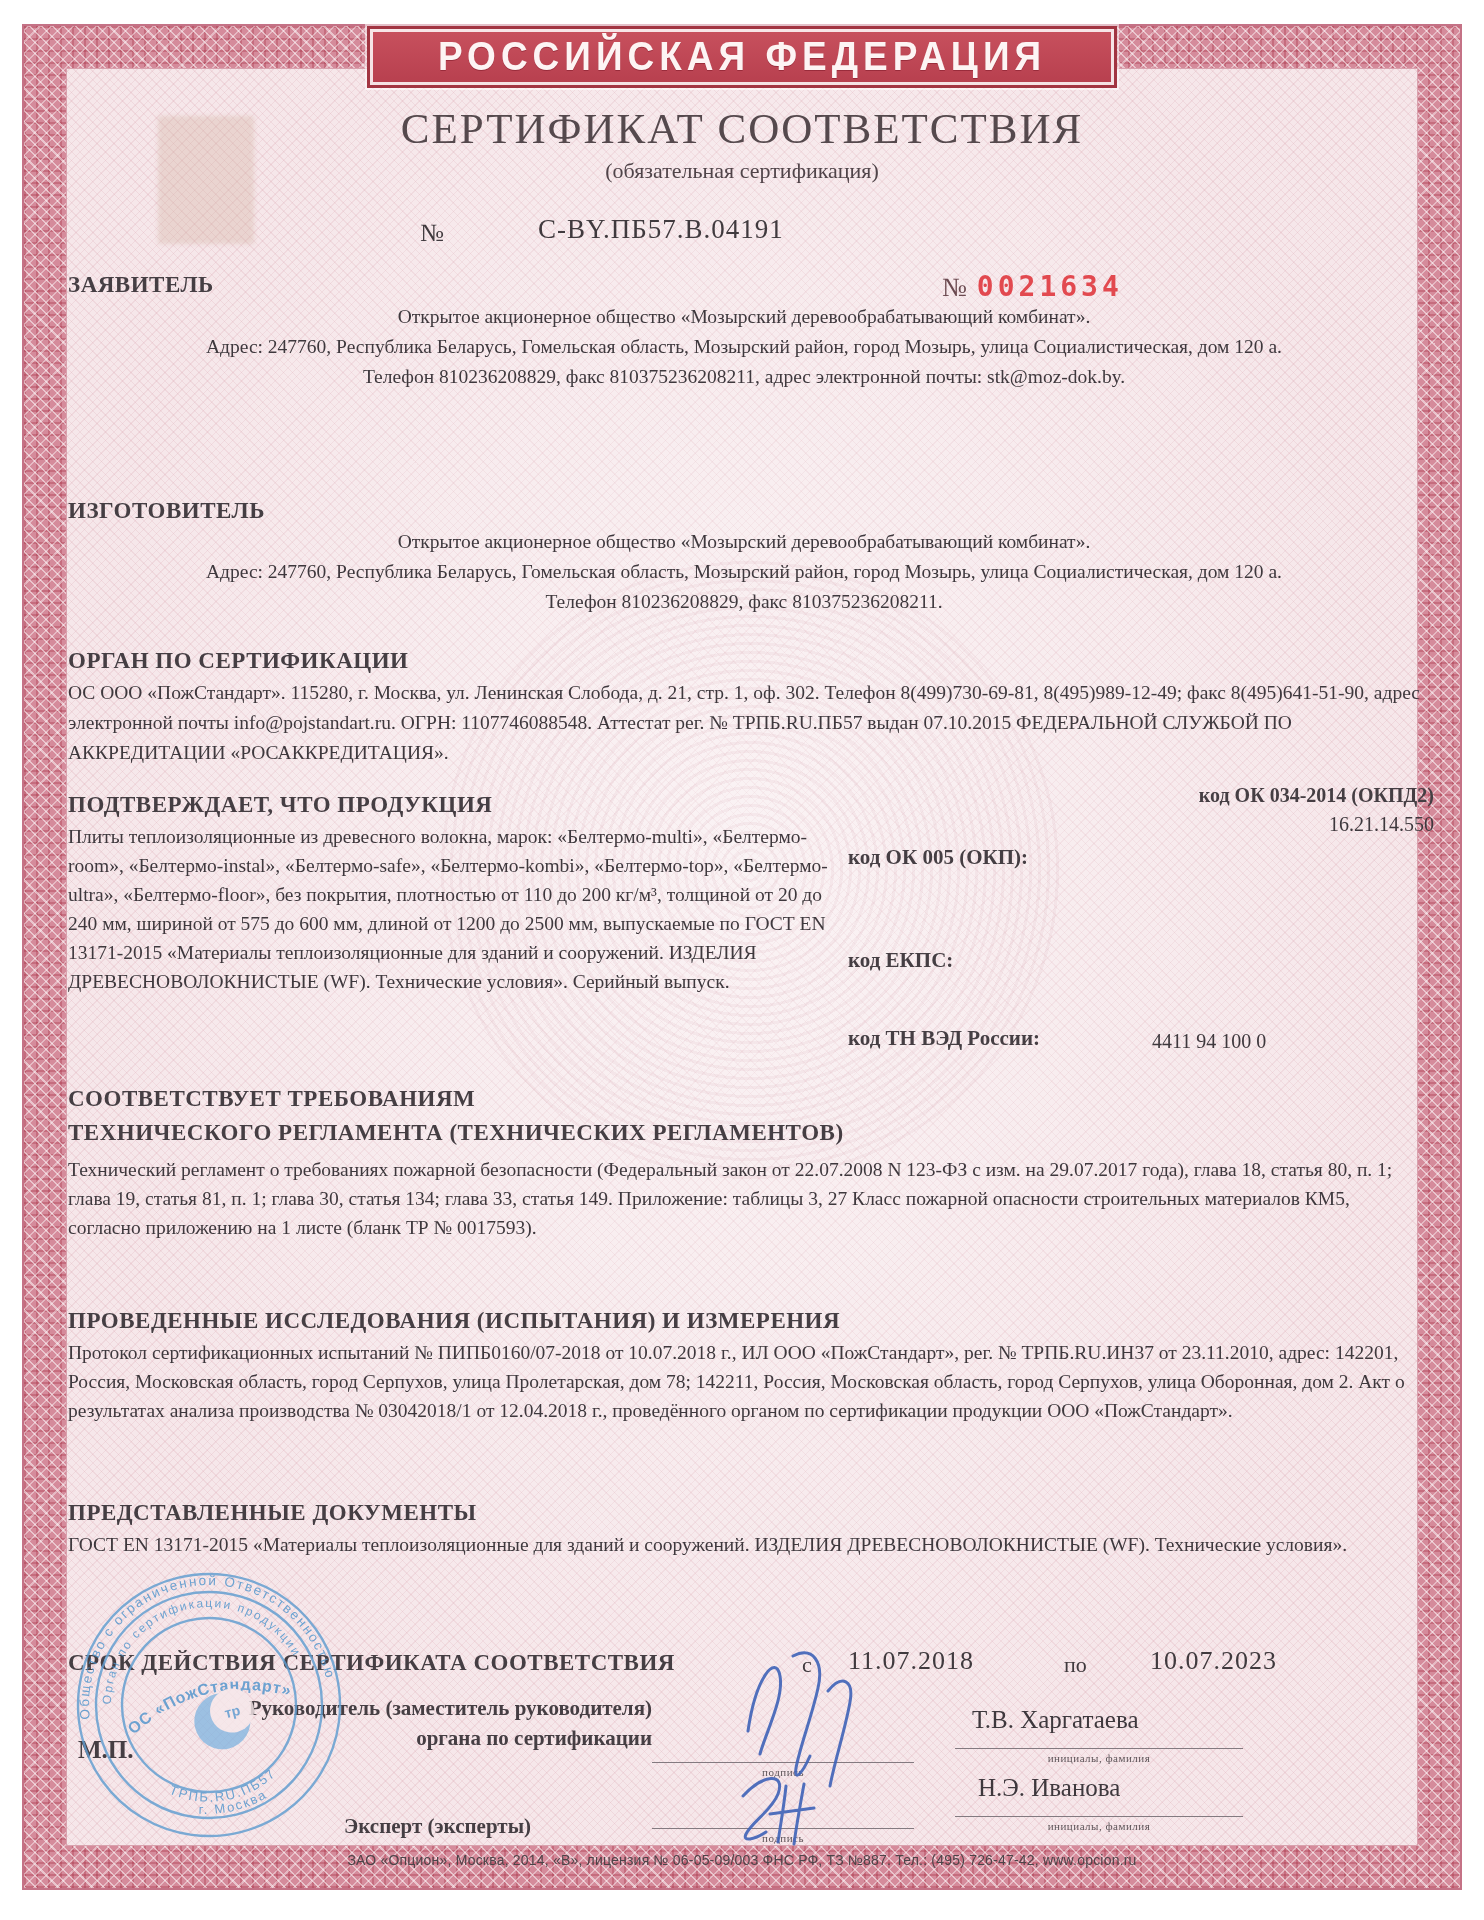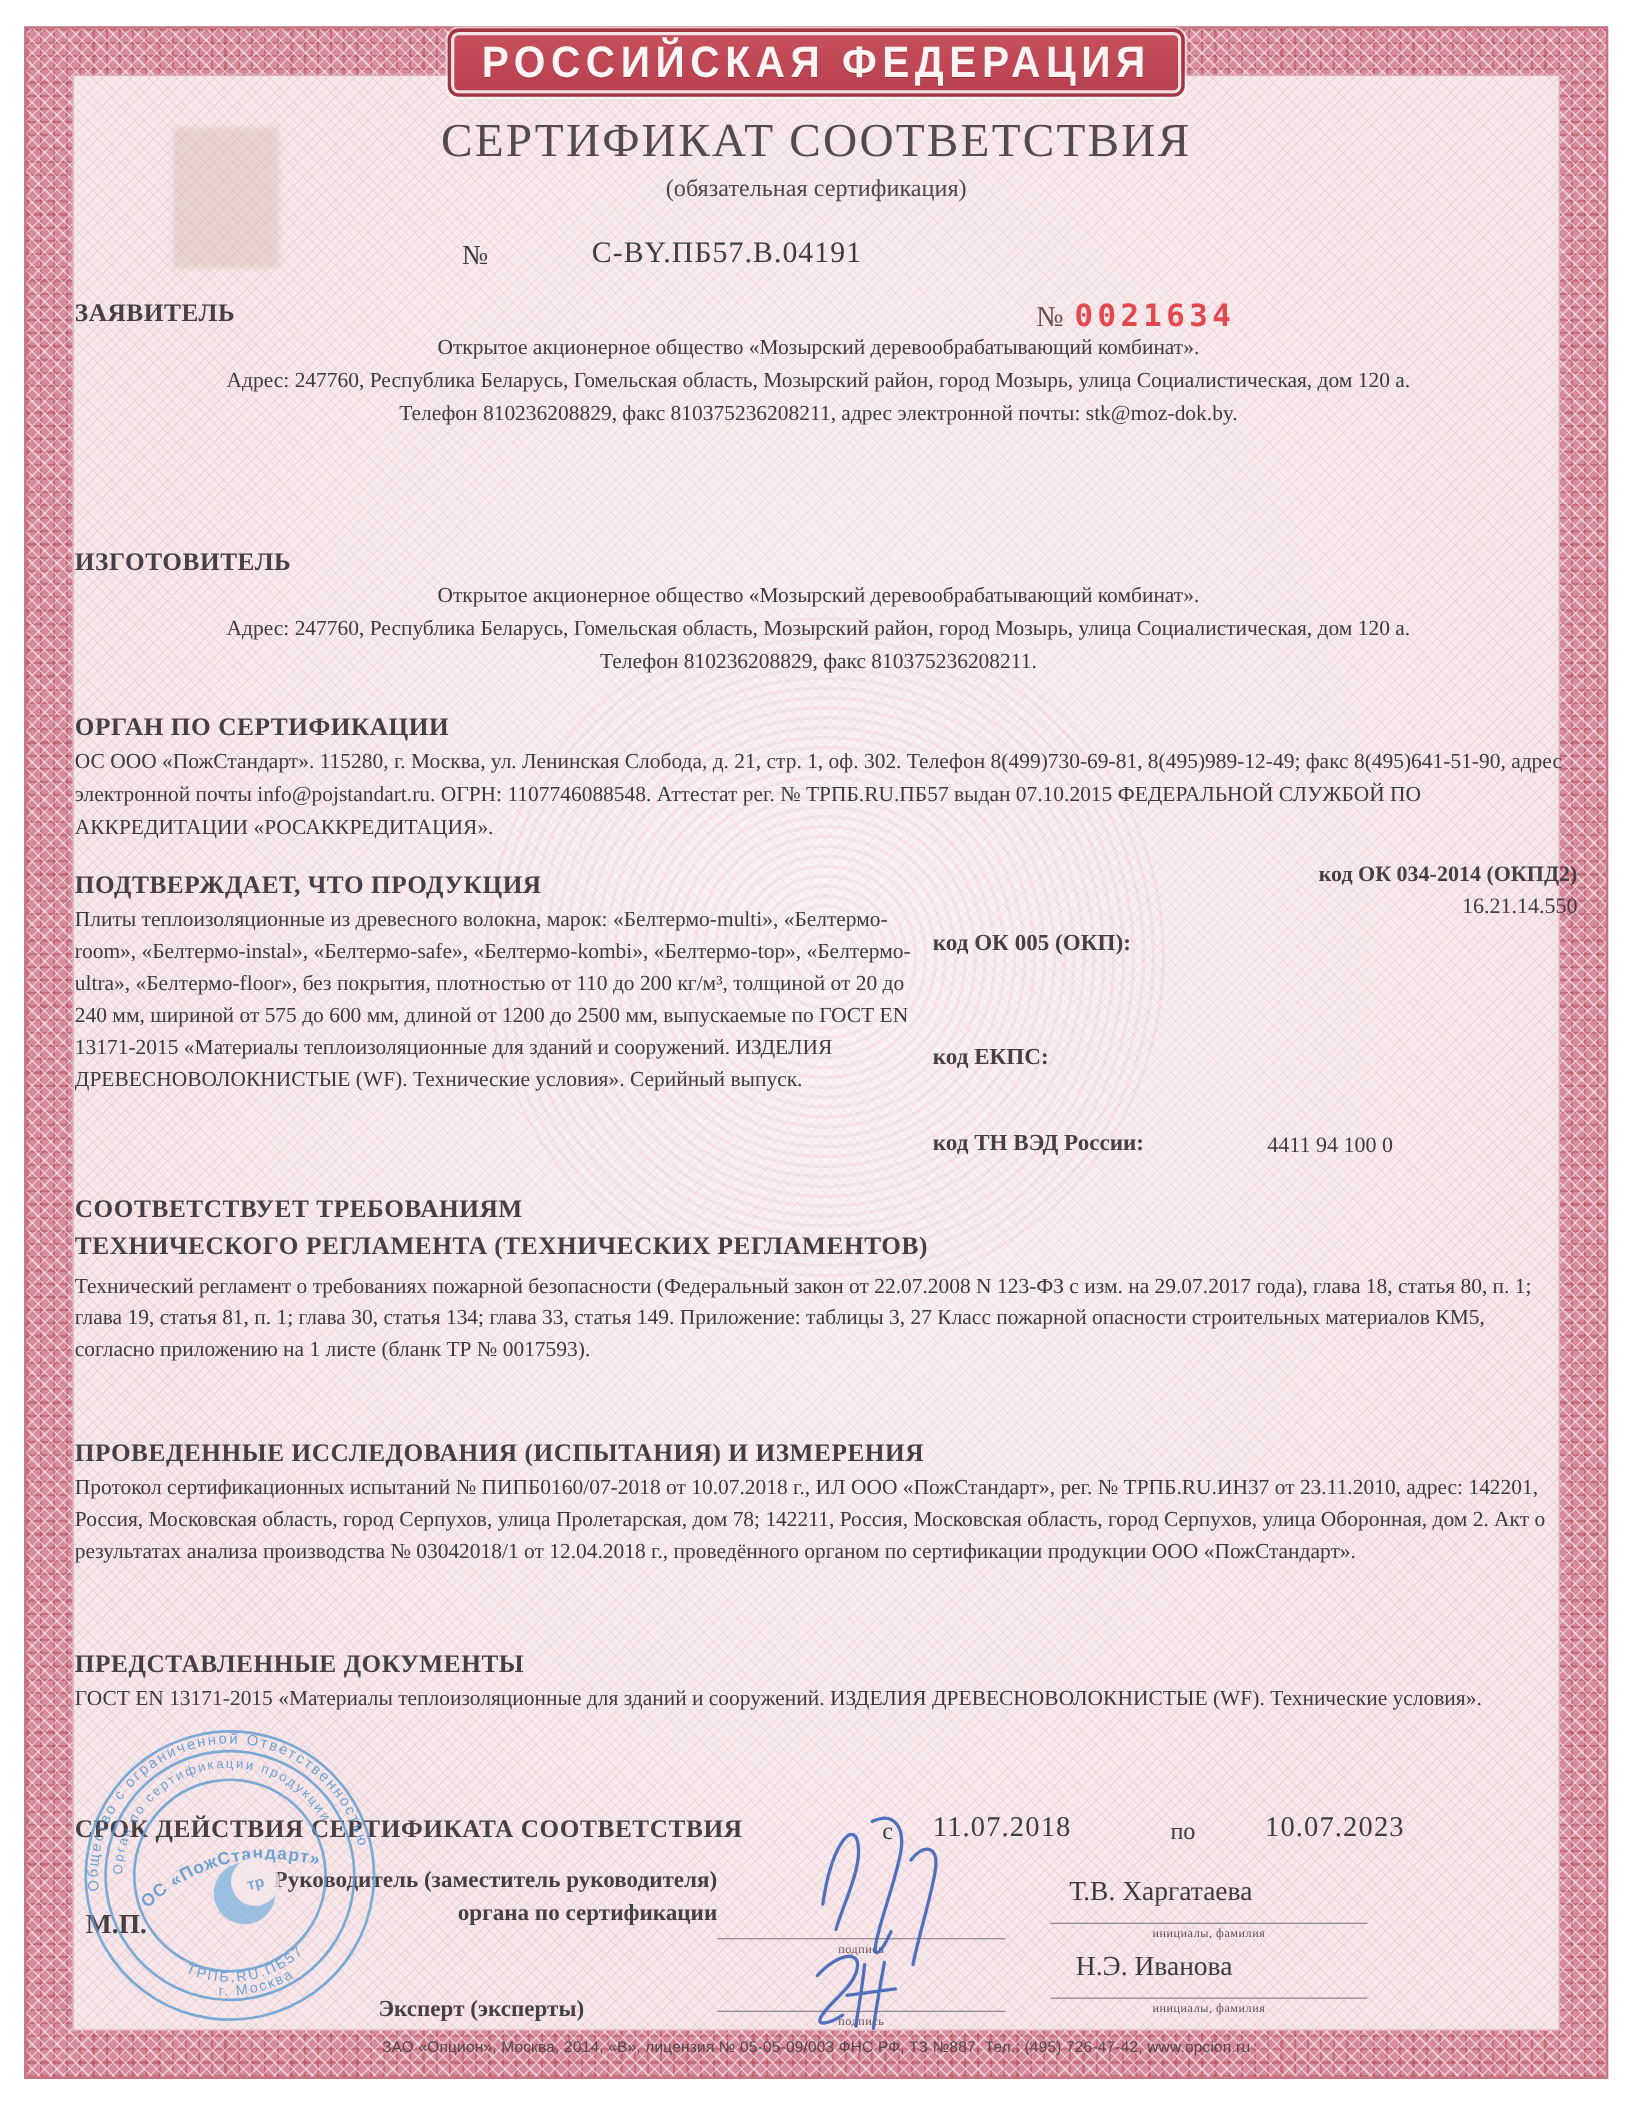--- a/index.html
+++ b/index.html
@@ -35,23 +35,23 @@
     position:absolute;left:158px;top:116px;width:96px;height:128px;
     background:rgba(206,168,148,.30);filter:blur(2px);
   }
   .watermark-ring{
     position:absolute;left:440px;top:560px;width:620px;height:620px;border-radius:50%;
     background:repeating-radial-gradient(circle at 50% 50%, rgba(200,140,155,.10) 0 3px, rgba(255,255,255,0) 3px 9px);
   }
   
   .banner{
     position:absolute;left:50%;transform:translateX(-50%);top:26px;
-    width:670px;height:62px;box-sizing:border-box;
+    width:750px;height:62px;box-sizing:border-box;
     background:linear-gradient(#c8515e,#b73f4e);
-    border:3px solid #a23542;border-radius:10px;
+    border:3px solid #a23542;border-radius:0;
     box-shadow:inset 0 0 0 3px rgba(255,255,255,.85), 0 0 0 2px rgba(255,255,255,.55);
     display:flex;align-items:center;justify-content:center;
   }
   .banner span{
     font-family:"Liberation Sans","DejaVu Sans",sans-serif;
     font-weight:700;font-size:37px;letter-spacing:5px;color:#fdf4f4;
     transform:scaleY(1.08);text-shadow:0 1px 0 rgba(120,20,35,.5);
     white-space:nowrap;
   }
   
@@ -202,15 +202,15 @@
     </g>
   </svg>
 
   <svg class="sig-ink" viewBox="0 0 310 230">
     <g fill="none" stroke="#3f63b8" stroke-width="3" stroke-linecap="round" opacity="0.9">
       <path d="M120,95 C 128,40 148,18 152,40 C 156,62 138,96 132,118 M 165,20 C 185,10 196,26 190,52 C 184,80 172,110 168,132 C 166,146 174,138 182,120 M 200,55 C 214,38 226,44 222,66 C 218,90 206,128 202,150"></path>
       <path d="M115,160 C 135,138 158,136 150,158 C 144,174 124,186 118,198 C 114,206 126,204 138,196 M 158,150 C 156,170 152,192 150,206 M 176,148 C 172,170 168,192 166,208 M 142,178 L 186,172"></path>
     </g>
   </svg>
 
-  <div class="abs footer">ЗАО «Опцион», Москва, 2014, «В», лицензия № 05-05-09/003 ФНС РФ, ТЗ №887.  Тел.: (495) 726-47-42,  www.opcion.ru</div>
+  <div class="abs footer">ЗАО «Опцион», Москва, 2014, «В», лицензия № 06-05-09/003 ФНС РФ, ТЗ №887.  Тел.: (495) 726-47-42,  www.opcion.ru</div>
 
 </div>
 
 </body></html>

